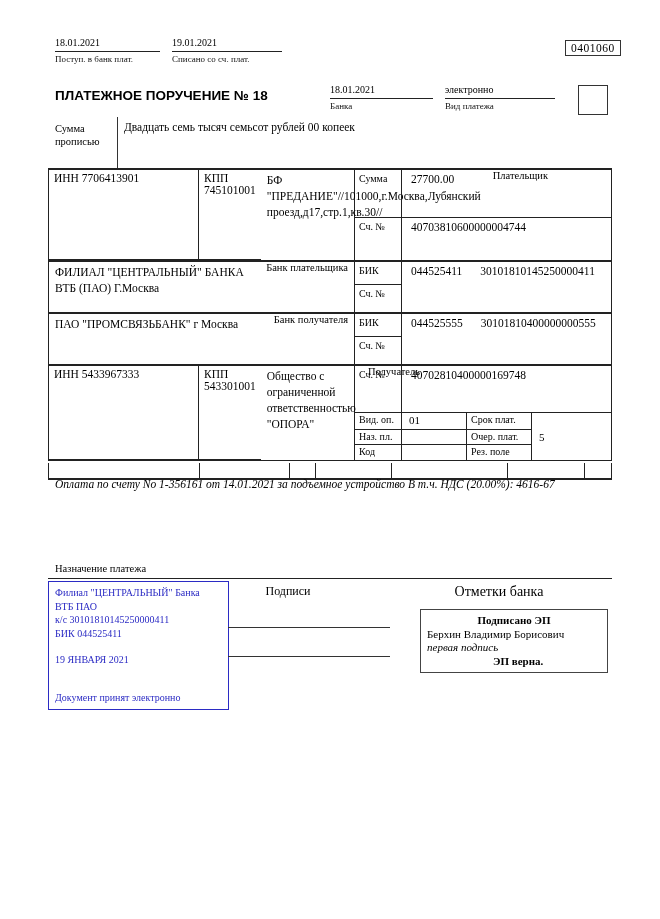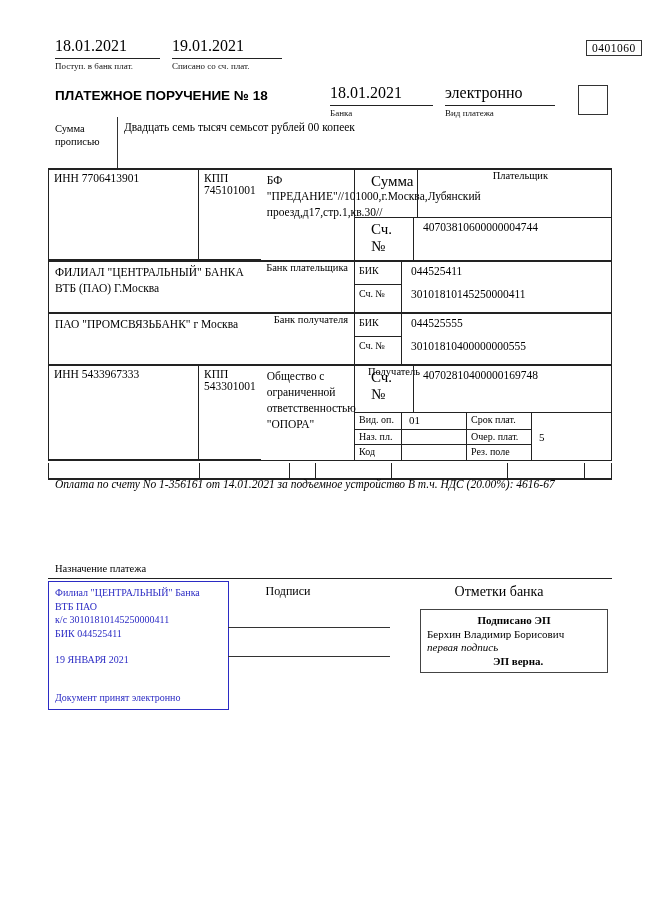--- a/index.html
+++ b/index.html
@@ -4,21 +4,21 @@
 <style>
   * { margin:0; padding:0; box-sizing:border-box; }
   html,body { background:#ffffff; }
   .page {
     position:relative; width:660px; height:919px; background:#fff;
     font-family:"Liberation Serif", serif; color:#000; overflow:hidden;
   }
   .abs { position:absolute; }
 
   
-  .ufield .uval { font-size:16px; padding-bottom:3px; border-bottom:1.5px solid #222; }
+  .ufield .uval { font-size:10px; padding-bottom:3px; border-bottom:1.5px solid #222; }
   .ufield .ulabel { font-size:9px; padding-top:2px; color:#111; }
 
   .formcode {
     border:1.5px solid #333; font-size:11.5px; padding:1px 5px; letter-spacing:0.5px;
   }
   .doctitle { font-family:"Liberation Sans", sans-serif; font-weight:bold; font-size:13.5px; }
   .checkbox { width:30px; height:30px; border:1.5px solid #333; }
 
   .aw-label { font-size:10.5px; line-height:13px; width:62px; }
   .vline { border-left:1px solid #333; }
@@ -35,28 +35,28 @@
   .sec-right { flex:1; display:flex; }
   .sec-right.cols { flex-direction:column; }
 
   .innrow { display:flex; border-bottom:1px solid #222; }
   .inncell { flex:0 0 150px; border-right:1px solid #222; padding:2px 5px; font-size:11.5px; }
   .kppcell { flex:1; padding:2px 5px; font-size:11.5px; }
   .namecell { flex:1; padding:2px 6px; font-size:11.5px; line-height:16px; }
   .rolelabel { padding:0 6px 2px 6px; font-size:10.5px; }
 
   .vrow { display:flex; }
-  .vlabel { flex:0 0 47px; border-right:1px solid #222; padding:3px 4px 0 4px; font-size:15px;margin-left:12px; }
+  .vlabel { flex:0 0 47px; border-right:1px solid #222; padding:3px 4px 0 4px; font-size:10px; }
   .vvalue { flex:1; padding:3px 9px 0 9px; font-size:11.5px; }
   .bb1 { border-bottom:1px solid #222; }
 
   .labelcol { width:47px; border-right:1px solid #222; display:flex; flex-direction:column; }
   .labelcol .lc-cell { height:23px; padding:3px 4px 0 4px; font-size:10px; }
   .labelcol .lc-cell.bb1 { border-bottom:1px solid #222; }
-  .valcol { flex:1; display:flex; flex-direction:column; }
+  .valcol { flex:1; display:flex; }
   .valcol .vc-cell { height:23px; padding:3px 9px 0 9px; font-size:11.5px; }
 
   .opgrid { display:grid; grid-template-columns:47px 65px 65px 1fr; flex:1; }
   .opgrid > div { font-size:10px; padding:1px 4px 0 4px; }
   .og-br { border-right:1px solid #222; }
   .og-bb { border-bottom:1px solid #222; }
   .og-val { font-size:11px !important; padding-left:7px !important; }
 
   .emptyrow {
     left:48px; top:463px; width:564px; height:17px; display:flex;
@@ -94,21 +94,21 @@
 <div class="page">
 
   <div class="abs ufield" style="left:55px; top:37px; width:105px;">
     <div class="uval">18.01.2021</div>
     <div class="ulabel">Поступ. в банк плат.</div>
   </div>
   <div class="abs ufield" style="left:172px; top:37px; width:110px;">
     <div class="uval">19.01.2021</div>
     <div class="ulabel">Списано со сч. плат.</div>
   </div>
-  <div class="abs formcode" style="left:586px; top:40px;">0401060</div>
+  <div class="abs formcode" style="left:565px; top:40px;">0401060</div>
 
   <div class="abs doctitle" style="left:55px; top:88px;">ПЛАТЕЖНОЕ ПОРУЧЕНИЕ № 18</div>
   <div class="abs ufield" style="left:330px; top:84px; width:103px;">
     <div class="uval">18.01.2021</div>
     <div class="ulabel">Банка</div>
   </div>
   <div class="abs ufield" style="left:445px; top:84px; width:110px;">
     <div class="uval">электронно</div>
     <div class="ulabel">Вид платежа</div>
   </div>
@@ -125,20 +125,21 @@
         <div class="innrow">
           <div class="inncell">ИНН 7706413901</div>
           <div class="kppcell">КПП 745101001</div>
         </div>
         <div class="namecell">БФ "ПРЕДАНИЕ"//101000,г.Москва,Лубянский проезд,д17,стр.1,кв.30//</div>
         <div class="rolelabel">Плательщик</div>
       </div>
       <div class="sec-right cols">
         <div class="vrow bb1" style="height:48px;">
           <div class="vlabel">Сумма</div>
+          <div class="vvalue">27700.00</div>
         </div>
         <div class="vrow" style="flex:1;">
           <div class="vlabel">Сч. №</div>
           <div class="vvalue">40703810600000004744</div>
         </div>
       </div>
     </div>
 
     <div class="sec" style="height:52px;">
       <div class="sec-left">

